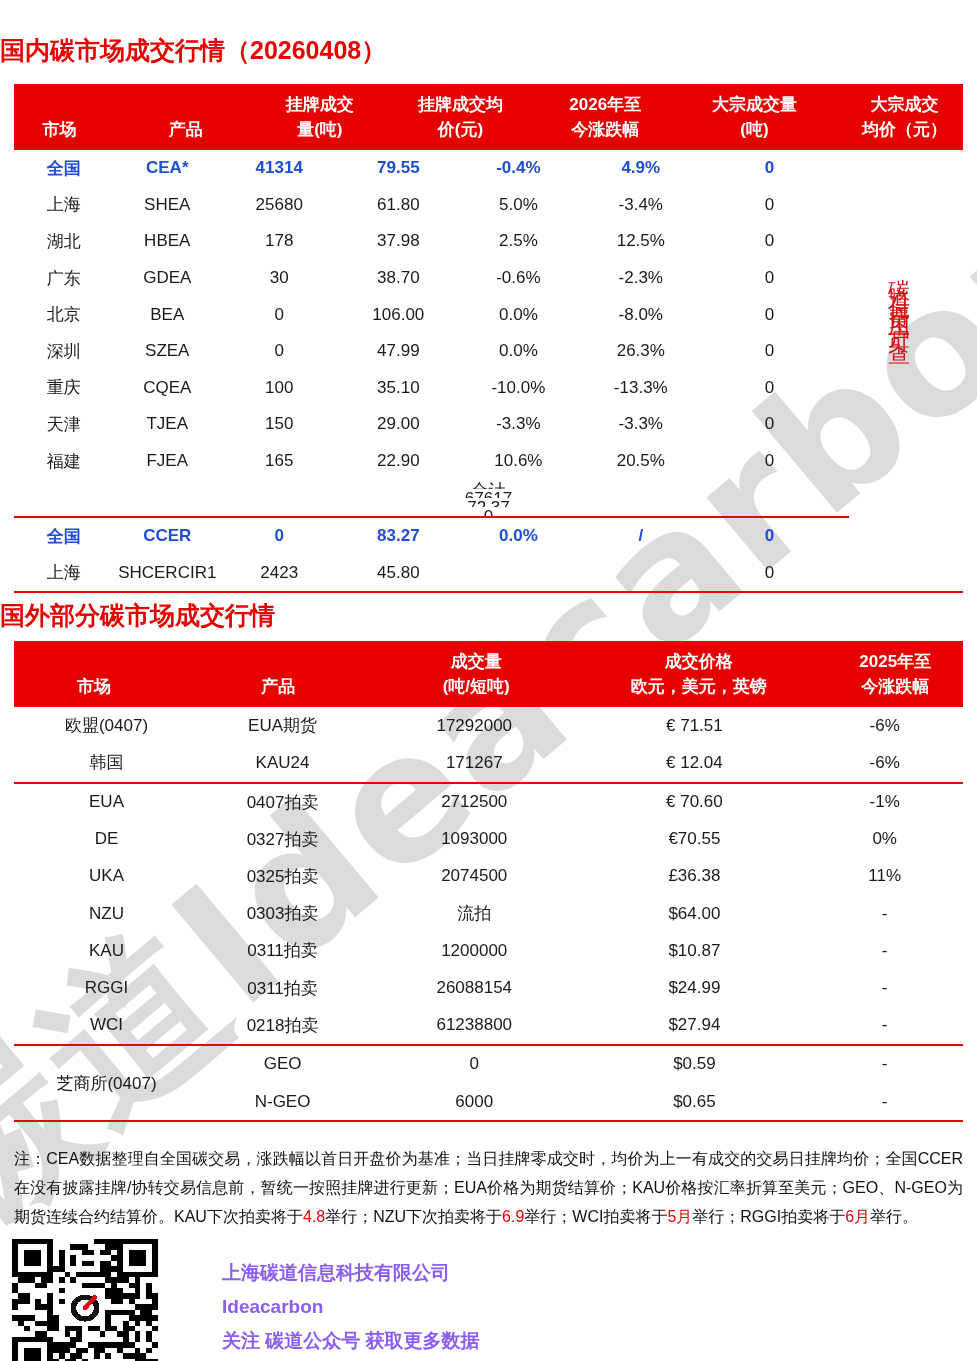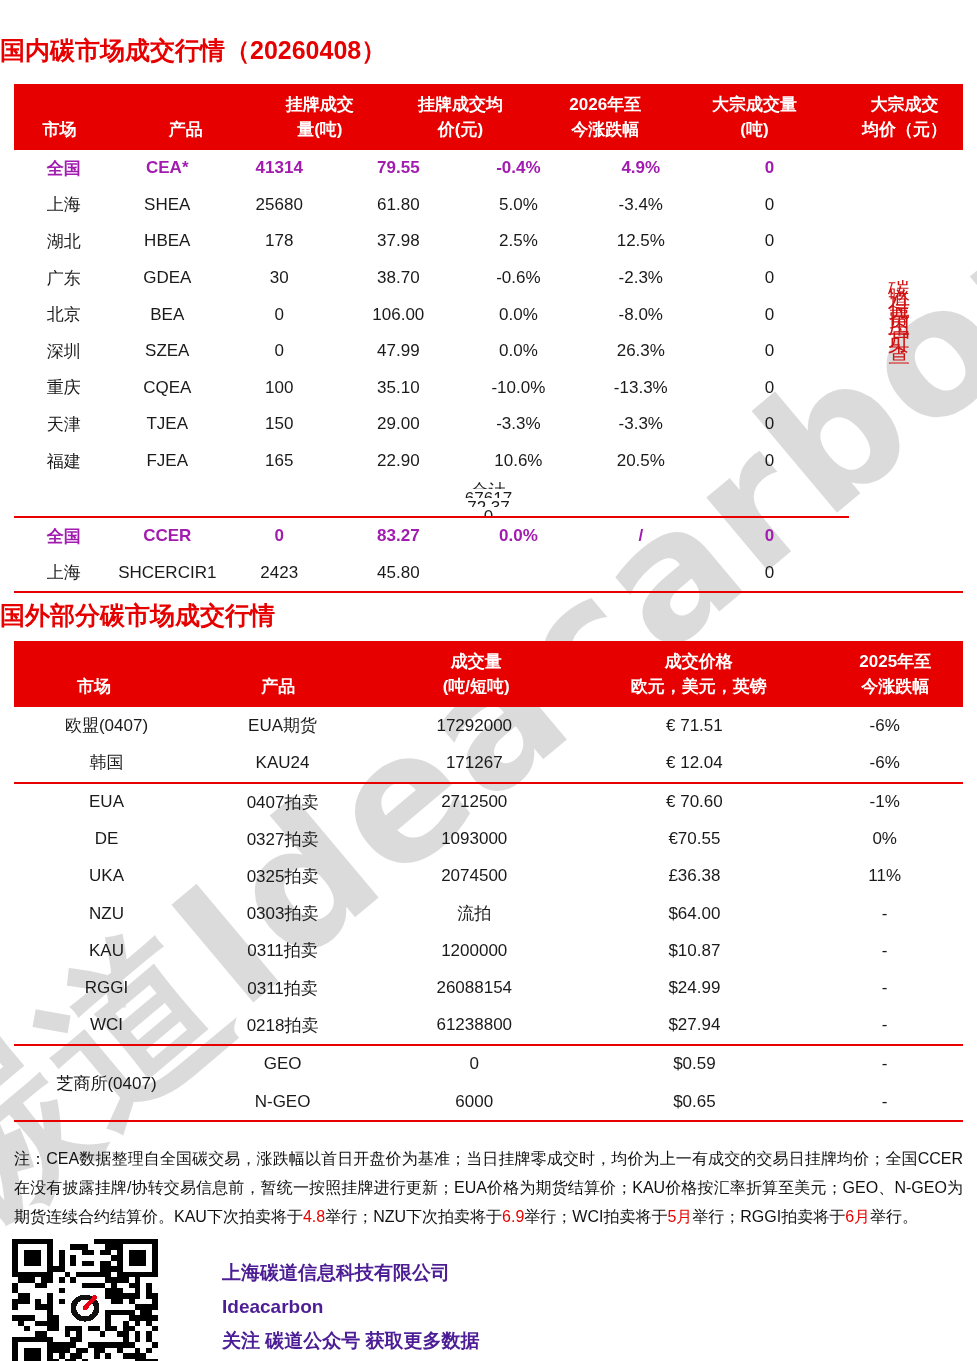--- a/index.html
+++ b/index.html
@@ -12,40 +12,40 @@
   .title{margin:36px 0 0;text-align:left;color:#e60000;font-weight:bold;font-size:25px;line-height:28px;}
   .title2{margin:8px 0 12px;}
   .table{margin:20px 14px 0;}
   .t2{margin-top:0;}
   .thead{display:flex;align-items:flex-end;background:#e60000;color:#fff;font-size:17px;
          font-weight:bold;padding:8px 0;gap:32px;}
   .hcell{white-space:pre-line;text-align:center;line-height:25px;}
   .trow{display:flex;align-items:center;height:36.6px;font-size:17px;}
   .t2 .trow{height:37.2px;}
   .cell{text-align:center;overflow:hidden;}
-  .trow.red{color:#a21caf;font-weight:bold;}
+  .trow.red{color:#1d4ed8;font-weight:bold;}
   .trow.bold{font-weight:normal;flex-direction:column;}
   .divider{border-top:2px solid #e60000;height:0;}
   .divider.short{width:88%;}
   .divider.full{width:100%;}
   
   .t1 .c0{width:10.5%}.t1 .c1{width:11.3%}.t1 .c2{width:12.3%}.t1 .c3{width:12.8%}
   .t1 .c4{width:12.5%}.t1 .c5{width:13.3%}.t1 .c6{width:13.8%}.t1 .c7{width:13.5%}
   
   .t2 .c0{width:19.5%}.t2 .c1{width:17.6%}.t2 .c2{width:22.8%}.t2 .c3{width:23.6%}.t2 .c4{width:16.5%}
   .paid-vertical{position:absolute;left:884px;top:262px;writing-mode:vertical-rl;
         font-family:"Liberation Serif","DejaVu Serif",serif;font-size:22px;letter-spacing:9px;
         color:#cf1313;z-index:2;}
   .tbody{position:relative;}
   .merged-label{position:absolute;left:0;bottom:27px;width:19.5%;text-align:center;font-size:17px;}
   .note{margin:22px 14px 0;font-size:16px;line-height:29px;text-align:justify;color:#111;}
   .note .red{color:#e60000;}
   .footer{display:flex;align-items:center;gap:64px;margin:8px 0 0 12px;}
   .qr{width:146px;height:136px;flex:0 0 auto;}
-  .footer-text div{font-weight:bold;font-size:19px;line-height:34px;color:#4c1d95;}
+  .footer-text div{font-weight:bold;font-size:19px;line-height:34px;color:#8b5cf6;}
 </style>
 </head>
 <body>
 
 <div class="page">
   <div class="watermark">碳道Ideacarbon</div>
 
   <div class="content">
     <div class="title">国内碳市场成交行情（20260408）</div>
 

